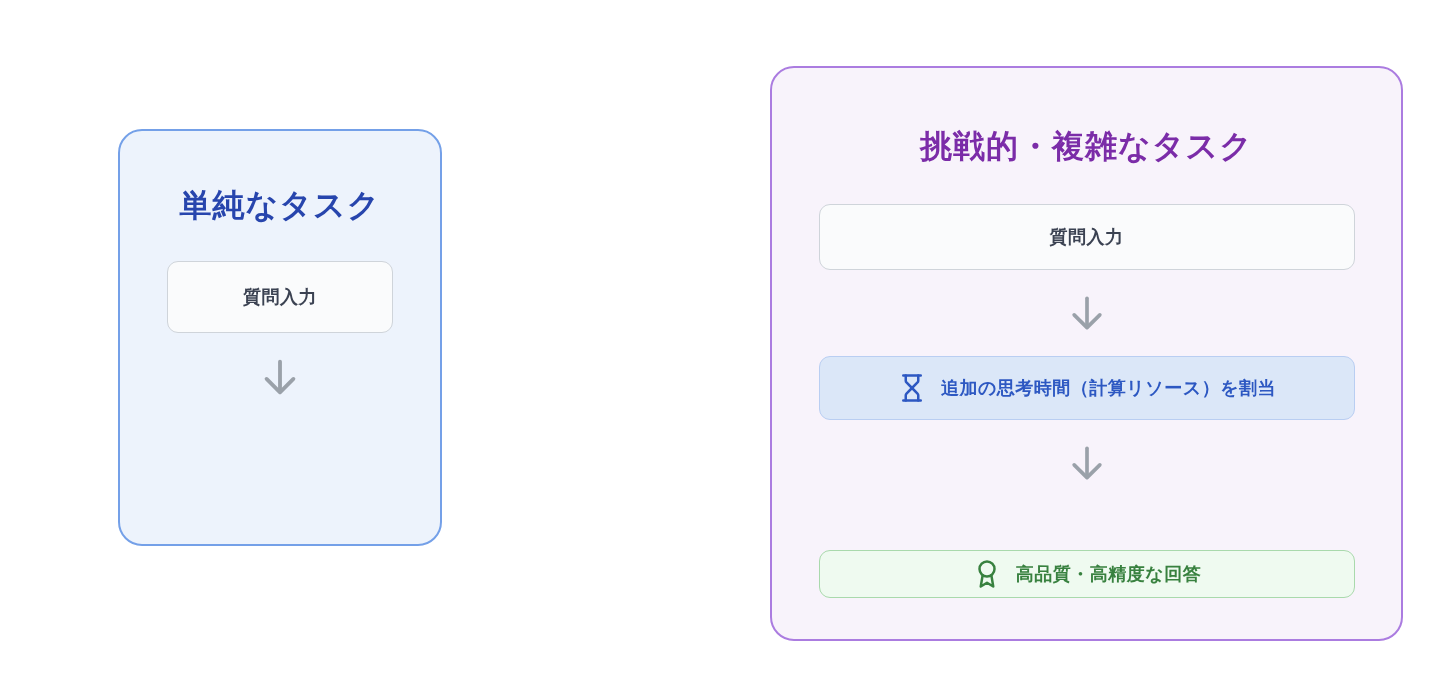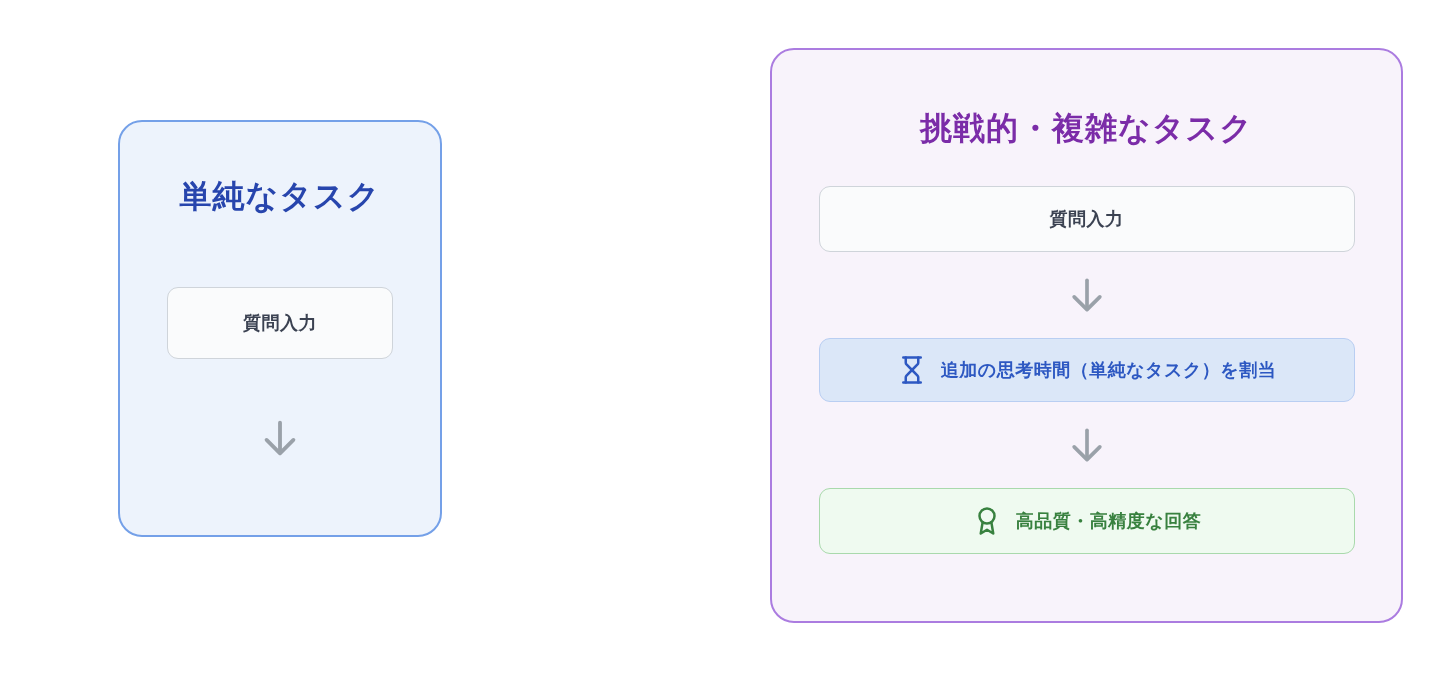--- a/index.html
+++ b/index.html
@@ -12,28 +12,27 @@
   .canvas { position: relative; width: 1444px; height: 680px; }
 
   .panel {
     position: absolute;
     border-radius: 24px;
     display: flex;
     flex-direction: column;
     align-items: center;
   }
   .panel.simple {
-    left: 118px; top: 120px; width: 324px; height: 417px;
+    left: 118px; top: 129px; width: 324px; height: 417px;
     background: var(--simple-bg, #edf3fc);
     border: 2px solid var(--simple-border, #74a0e8);
     padding-top: 52px;
-    gap: 35px;
   }
   .panel.complex {
-    left: 770px; top: 48px; width: 633px; height: 575px;
+    left: 770px; top: 66px; width: 633px; height: 575px;
     background: var(--complex-bg, #f8f3fb);
     border: 2px solid var(--complex-border, #ab7ce0);
     padding-top: 56px;
   }
 
   .panel-title {
     font-size: 32px;
     font-weight: 800;
     letter-spacing: 1px;
     line-height: 44px;
@@ -68,21 +67,21 @@
     color: var(--think-text, #2d58c2);
     width: 536px; height: 64px;
   }
 
   .node.result {
     background: var(--result-bg, #effaf0);
     border: 1px solid var(--result-border, #a9d9ac);
     color: var(--result-text, #38813f);
   }
   .panel.simple .node.result { width: 226px; height: 68px; }
-  .panel.complex .node.result { width: 536px; height: 66px; }
+  .panel.complex .node.result { width: 536px; height: 48px; margin-top: 44px; }
 
   .arrow {
     color: var(--arrow, #9aa1a9);
     margin: 20px 0;
     flex: 0 0 auto;
   }
 
   .icon { flex: 0 0 auto; display: block; }
 </style>
 </head>
@@ -116,21 +115,21 @@
         <path d="m19 13-7 7-7-7"></path>
     </svg>
 
     <div class="node think">
       <svg class="icon" width="30" height="30" viewBox="0 0 24 24" fill="none" stroke="currentColor" stroke-width="2" stroke-linecap="round" stroke-linejoin="round">
         <path d="M5 22h14"></path>
         <path d="M5 2h14"></path>
         <path d="M17 22v-4.172a2 2 0 0 0-.586-1.414L12 12l-4.414 4.414A2 2 0 0 0 7 17.828V22"></path>
         <path d="M7 2v4.172a2 2 0 0 0 .586 1.414L12 12l4.414-4.414A2 2 0 0 0 17 6.172V2"></path>
       </svg>
-      <span>追加の思考時間（単純なタスク）を割当</span>
+      <span>追加の思考時間（計算リソース）を割当</span>
     </div>
 
     <svg class="arrow" width="44" height="46" viewBox="0 0 24 24" fill="none" stroke="currentColor" stroke-width="2" stroke-linecap="round" stroke-linejoin="round">
       <path d="M12 4v15"></path>
         <path d="m19 13-7 7-7-7"></path>
     </svg>
 
     <div class="node result">
       <svg class="icon" width="30" height="30" viewBox="0 0 24 24" fill="none" stroke="currentColor" stroke-width="2" stroke-linecap="round" stroke-linejoin="round">
         <circle cx="12" cy="8" r="6"></circle>

